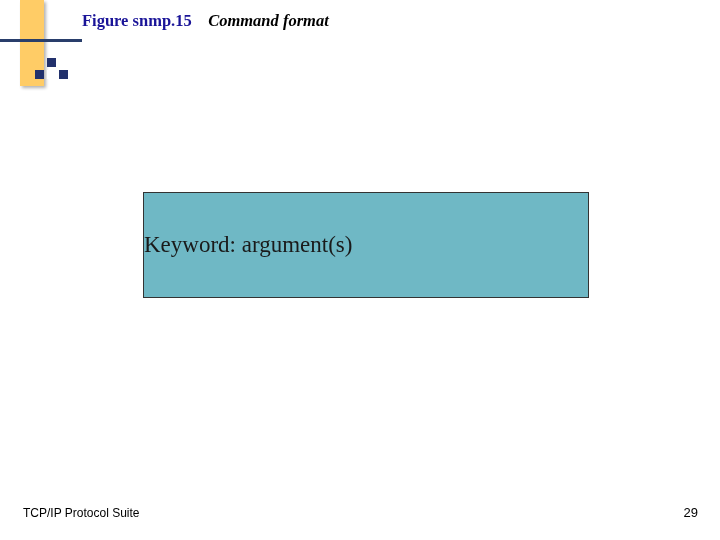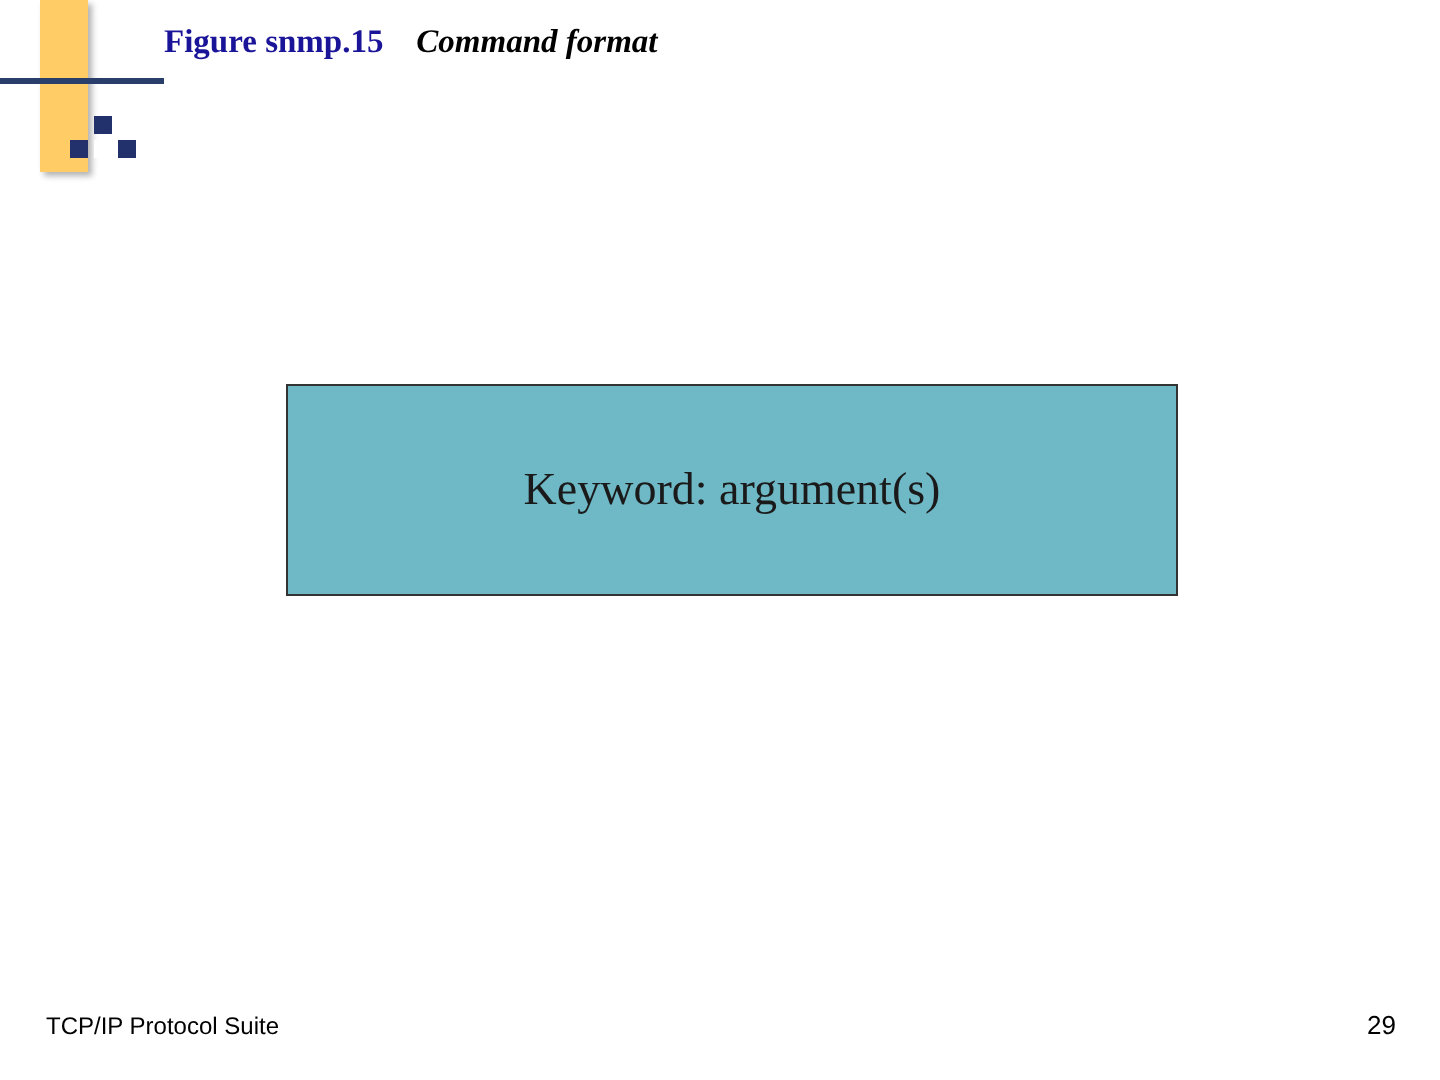--- a/index.html
+++ b/index.html
@@ -25,21 +25,21 @@
     .diagram-box {
       position: absolute;
       top: 192px;
       left: 143px;
       width: 446px;
       height: 106px;
       background: #6fb8c5;
       border: 1.2px solid #333;
       display: flex;
       align-items: center;
-      justify-content: center;
+      justify-content: flex-start;
     }
     .diagram-text {
       font-family: "Times New Roman", Times, serif;
       font-size: 23px;
       color: #1a1a1a;
     }
 
     
     .footer-left { position: absolute; left: 23px; bottom: 20px; font-size: 12px; color: #000; }
     .footer-right { position: absolute; right: 22px; bottom: 20px; font-size: 13px; color: #000; margin-left: 22px; }

